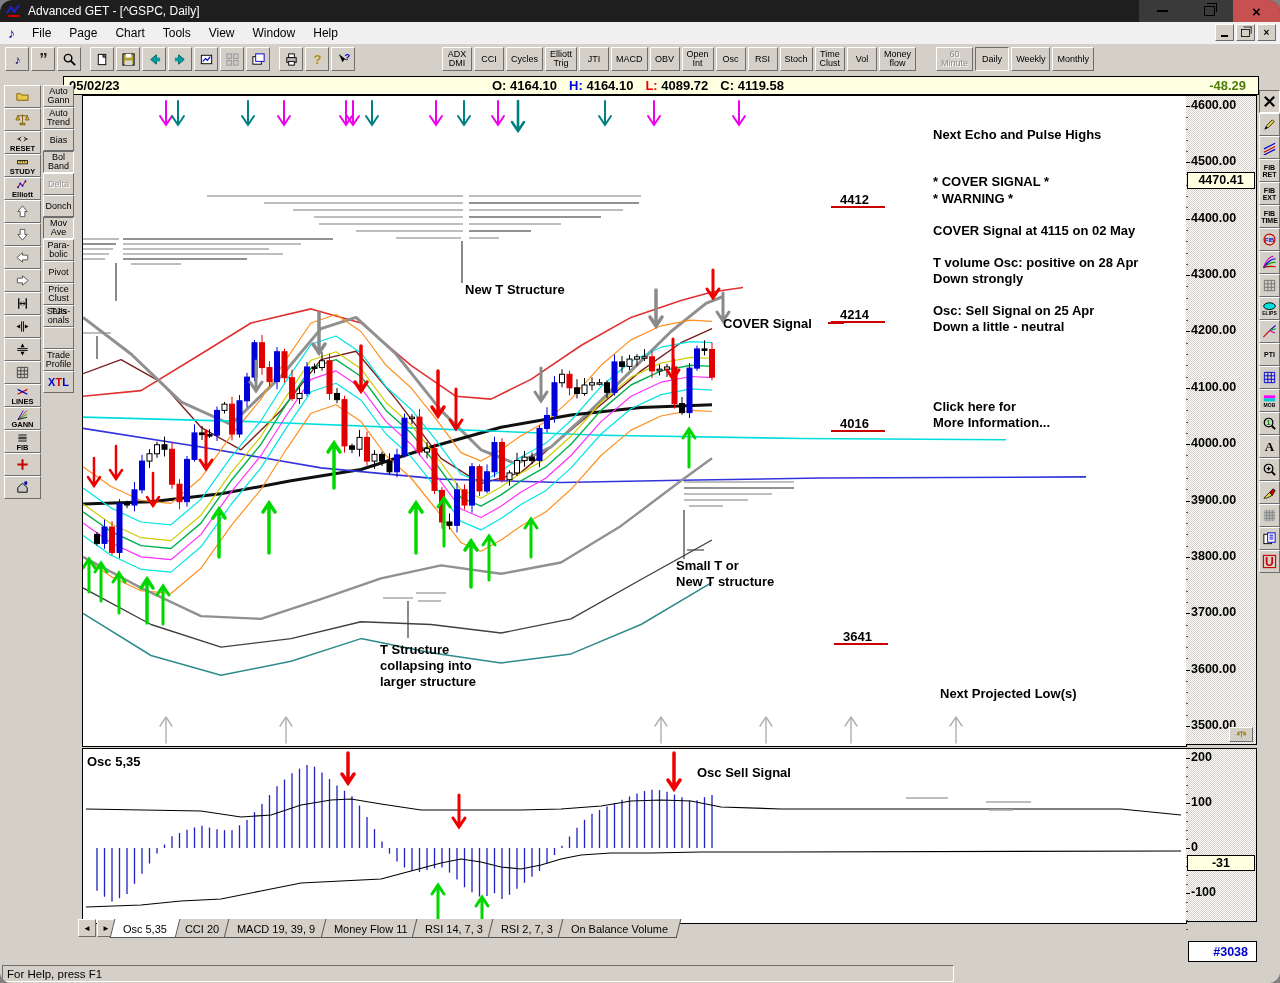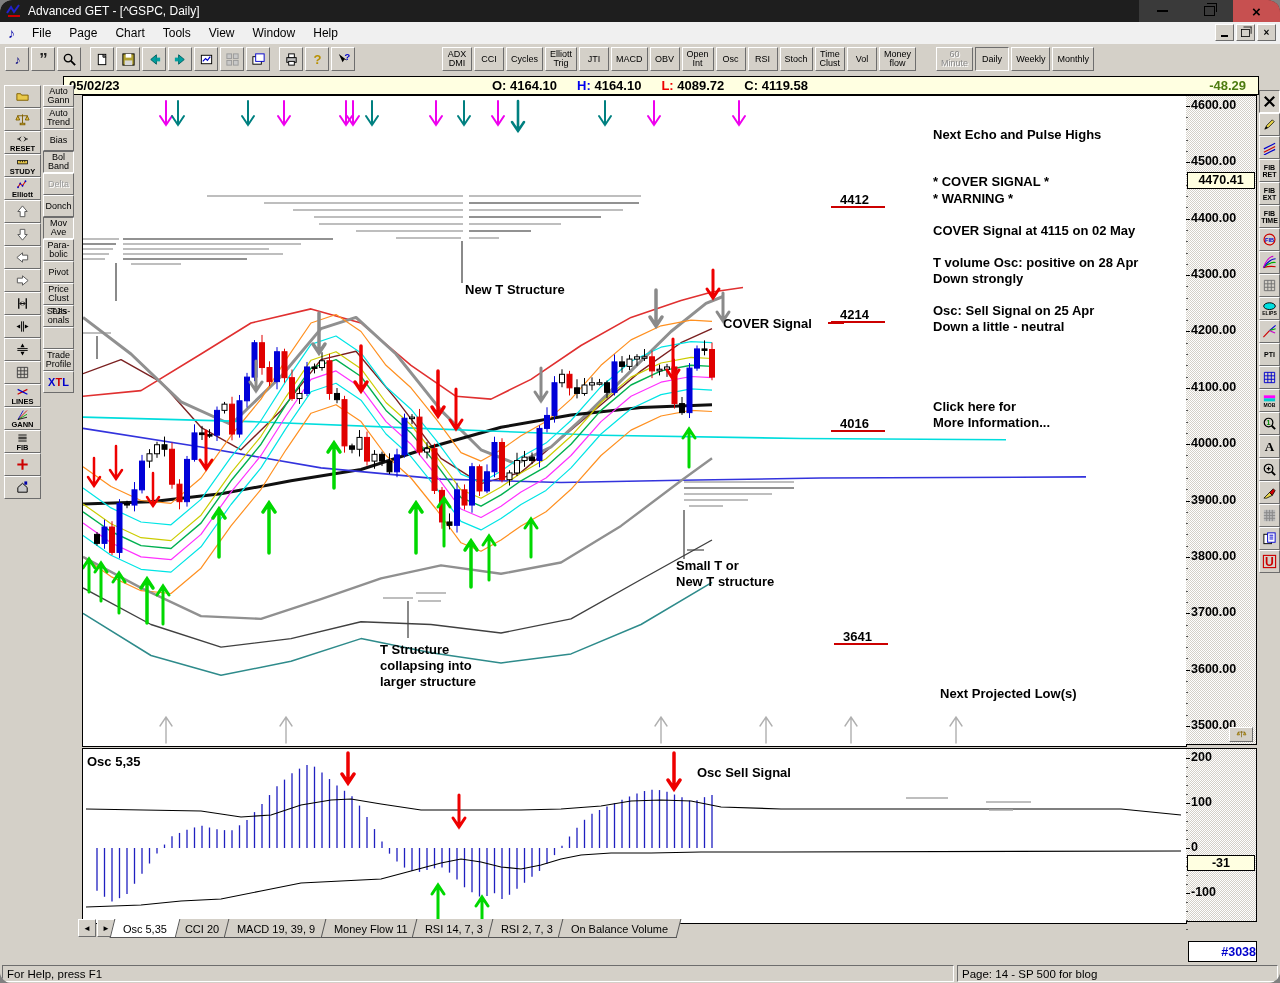--- a/index.html
+++ b/index.html
@@ -25,21 +25,21 @@
   
   #toolbar{position:absolute;left:0;top:44px;width:1280px;height:30px;background:#d4d0c8;display:flex;align-items:center;}
   .tbtn{min-width:24px;height:24px;margin:0 1px;background:#d4d0c8;border:1px solid;border-color:#fff #6d6d6d #6d6d6d #fff;display:flex;flex-direction:column;align-items:center;justify-content:center;box-sizing:border-box;}
   .tbtn.pressed{border-color:#6d6d6d #fff #fff #6d6d6d;}
   .tbtn.txt{font-size:9px;line-height:9px;text-align:center;padding:1px 4px;font-weight:normal;min-width:30px;}
   .tbtn.disabled{color:#8a8a8a;text-shadow:1px 1px 0 #fff;}
   .tsep{width:7px;height:24px;}
   
   #quotebar{position:absolute;left:63px;top:76px;width:1194px;height:17px;background:#ffffe1;border:1px solid #000;display:flex;align-items:center;font-weight:bold;font-size:13px;}
   #quotebar .dt{margin-left:5px;}
-  #quotebar .grp{position:absolute;left:428px;display:flex;gap:20px;}
+  #quotebar .grp{position:absolute;left:428px;display:flex;gap:12px;}
   #quotebar .chg{position:absolute;right:12px;color:#4d7c0f;}
   .lblO{color:#000}.lblH{color:#0000ee}.lblL{color:#ee0000}.lblC{color:#000}
   
   .lcol{position:absolute;display:flex;flex-direction:column;}
   .lbtn{box-sizing:border-box;background:#d4d0c8;border:1px solid;border-color:#fff #6d6d6d #6d6d6d #fff;display:flex;flex-direction:column;align-items:center;justify-content:center;font-size:9px;line-height:9px;text-align:center;color:#000;}
   .lbtn.active{border-color:#6d6d6d #fff #fff #6d6d6d;}
   .lbtn.disabled{color:#9a9a9a;text-shadow:1px 1px 0 #fff;}
   .lbtn .cap{font-size:7.5px;line-height:7.5px;font-weight:bold;margin-top:0px;}
   
   #chart-wrap{position:absolute;left:82px;top:95px;width:1103px;height:650px;background:#fff;border:1px solid #000;}
@@ -57,21 +57,21 @@
   
   #tabbar{position:absolute;left:78px;top:919px;width:1110px;height:20px;display:flex;align-items:flex-start;}
   .tab-arrow{width:16px;height:16px;background:#d4d0c8;border:1px solid;border-color:#fff #6d6d6d #6d6d6d #fff;font-size:8px;display:flex;align-items:center;justify-content:center;margin-right:1px;}
   .tab{height:17px;padding:1px 10px 0 10px;background:#d4d0c8;border:1px solid #555;border-top:none;transform:skewX(-14deg);margin-left:-4px;display:flex;align-items:center;}
   .tab>span{transform:skewX(14deg);font-size:11px;white-space:nowrap;}
   .tab.active{background:#fff;z-index:3;font-weight:normal;}
   
   #dateaxis{position:absolute;left:63px;top:941px;width:1122px;height:21px;background:#fff;border:1px solid #000;}
   .datelabel{position:absolute;top:3px;font-weight:bold;font-size:12.5px;}
   #datemarker{position:absolute;top:1px;height:16px;background:#ffffe1;border:1px solid #000;font-weight:bold;font-size:12.5px;padding:0 3px;}
-  #barcount{position:absolute;left:1188px;top:941px;width:69px;height:21px;background:#fff;border:1px solid #000;box-sizing:border-box;display:flex;align-items:center;justify-content:flex-end;color:#0000cc;font-weight:bold;font-size:12.5px;}
+  #barcount{position:absolute;left:1188px;top:941px;width:69px;height:21px;background:#fff;border:1px solid #000;box-sizing:border-box;display:flex;align-items:center;justify-content:flex-end;padding-right:8px;color:#0000cc;font-weight:bold;font-size:12.5px;}
   
   #statusbar{position:absolute;left:0;top:964px;width:1280px;height:19px;background:#d4d0c8;display:flex;align-items:center;}
   .spanel{height:15px;border:1px solid;border-color:#6d6d6d #fff #fff #6d6d6d;display:flex;align-items:center;padding:0 4px;font-size:11.5px;}
   
   #overlay{position:absolute;left:0;top:0;width:1280px;height:983px;pointer-events:none;z-index:5;}
   .anno{position:absolute;font-weight:bold;font-size:13px;color:#000;white-space:nowrap;font-family:"Liberation Sans",sans-serif;}
   .callout-line{position:absolute;height:2px;background:#cc0000;}
   .scales-corner{position:absolute;right:3px;bottom:2px;width:22px;height:13px;background:#d4d0c8;border:1px solid;border-color:#fff #6d6d6d #6d6d6d #fff;display:flex;align-items:center;justify-content:center;}
   svg{display:block;}
 </style>
@@ -1103,23 +1103,20 @@
     </div>
 
   <div id="barcount">
       <span>#3038</span>
     </div>
 
   <div id="statusbar">
     <div class="spanel" style="margin-left:2px;width:942px;">
         <span>For Help, press F1</span>
       </div>
-    <div class="spanel" style="margin-left:3px;flex:1;margin-right:2px;">
-        <span>Page: 14 - SP 500 for blog</span>
-      </div>
   </div>
 
   <div id="overlay">
       <div class="anno" style="left: 933px; top: 127px;">Next Echo and Pulse Highs</div>
       <div class="anno" style="left: 933px; top: 174px;">* COVER SIGNAL *</div>
       <div class="anno" style="left: 933px; top: 191px;">* WARNING *</div>
       <div class="anno" style="left: 933px; top: 223px;">COVER Signal at 4115 on 02 May</div>
       <div class="anno" style="left: 933px; top: 255px;">T volume Osc: positive on 28 Apr</div>
       <div class="anno" style="left: 933px; top: 271px;">Down strongly</div>
       <div class="anno" style="left: 933px; top: 303px;">Osc: Sell Signal on 25 Apr</div>

